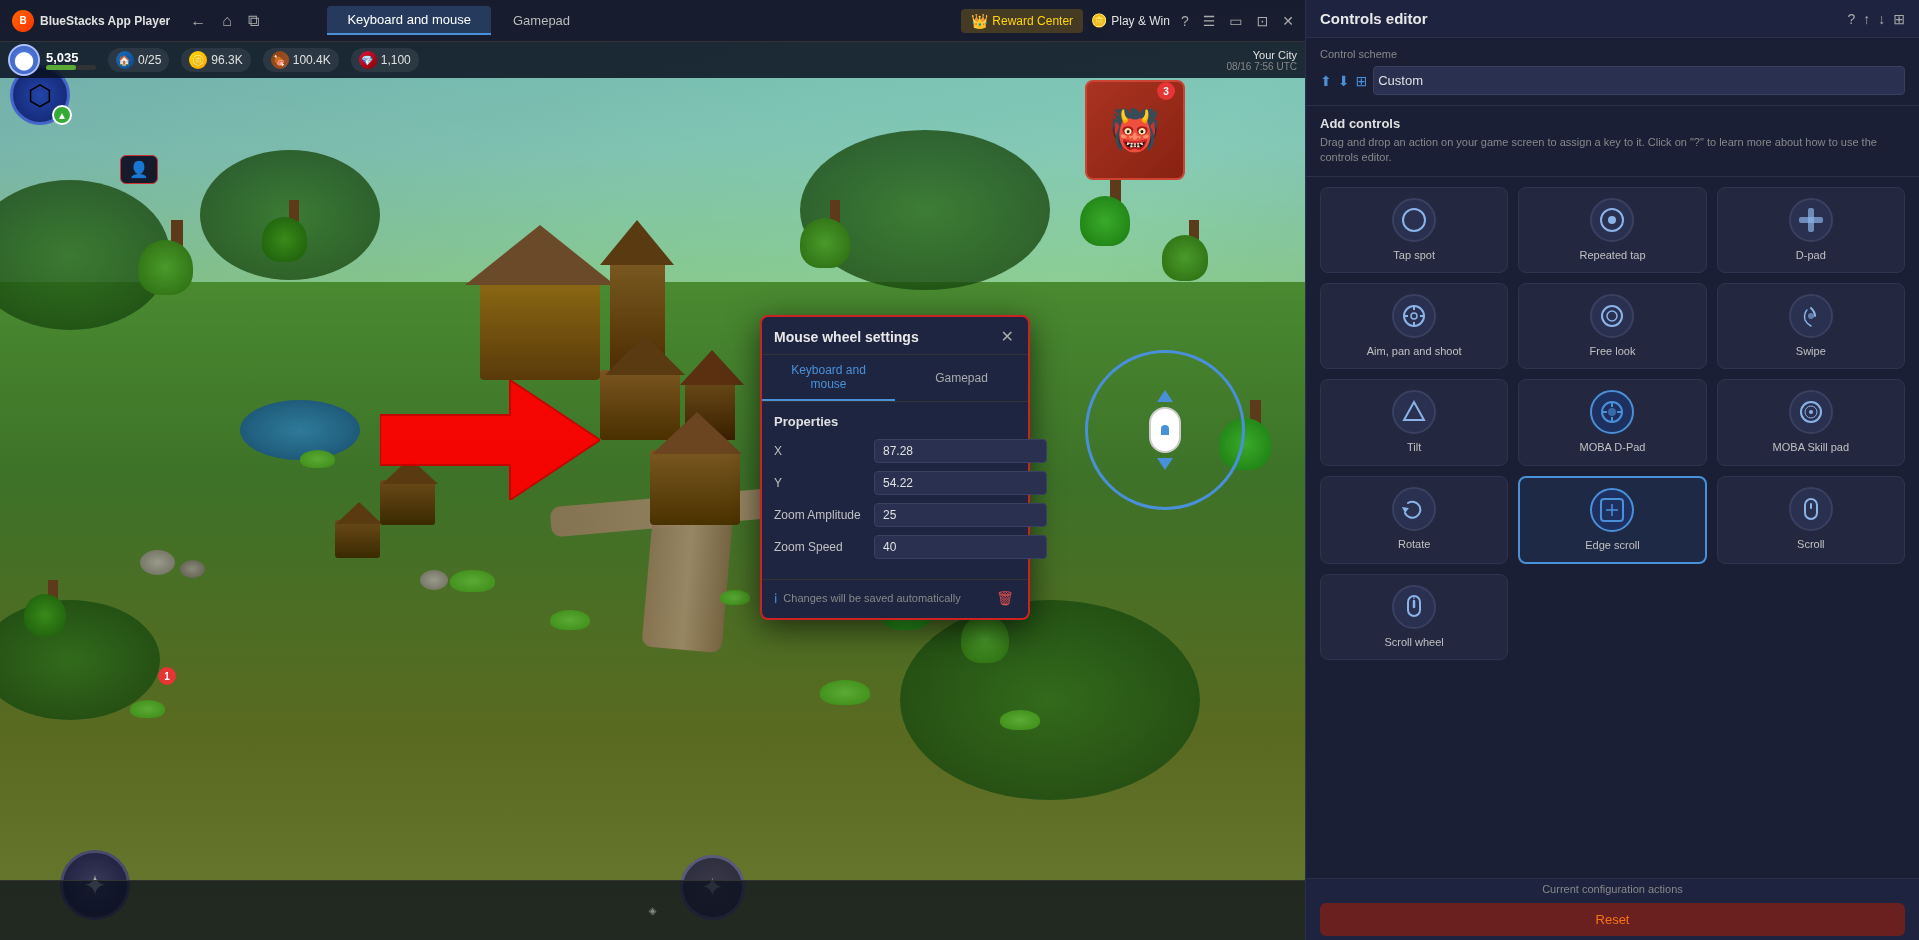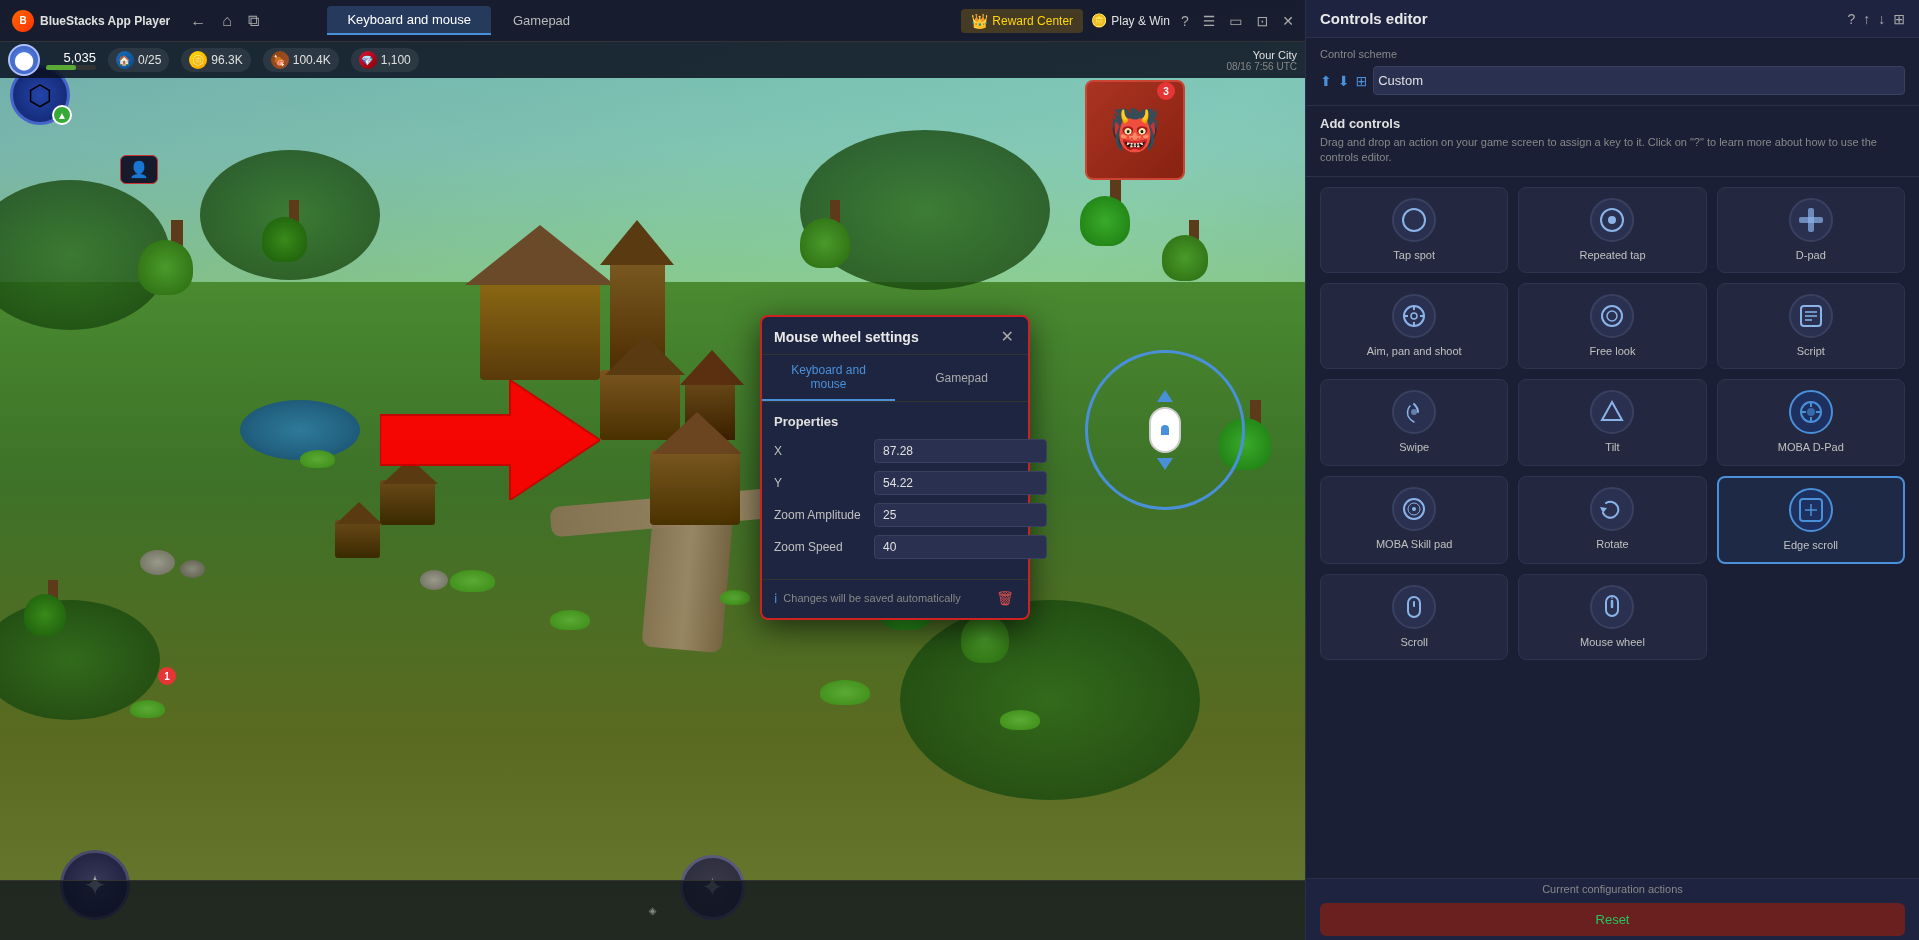--- a/index.html
+++ b/index.html
@@ -489,21 +489,21 @@
       display: flex;
       gap: 10px;
     }
 
     .btn-reset {
       flex: 1;
       padding: 9px;
       background: #6B2020;
       border: none;
       border-radius: 6px;
-      color: #22c55e;
+      color: #f97316;
       font-size: 13px;
       cursor: pointer;
       font-weight: 500;
     }
 
     .btn-save {
       flex: 2;
       padding: 9px;
       background: #1a6bb5;
       border: none;
@@ -713,21 +713,21 @@
       <button class="top-icon-btn">⊡</button>
       <button class="top-icon-btn">✕</button>
     </div>
   </div>
 
   <div id="resource-bar">
 
     <div style="display:flex;align-items:center;gap:6px;">
       <div style="width:32px;height:32px;border-radius:50%;background:radial-gradient(circle,#5a8aff,#3a5aaa);border:2px solid #aac0ff;display:flex;align-items:center;justify-content:center;color:white;font-size:18px;">⬤</div>
       <div style="display:flex;flex-direction:column;">
-        <span style="color:white;font-size:13px;font-weight:normal;text-align:right;">5,035</span>
+        <span style="color:white;font-size:13px;font-weight:bold;">5,035</span>
         <div style="width:50px;height:5px;background:#333;border-radius:3px;">
             <div style="width:60%;height:5px;background:#5aaa35;border-radius:3px;"></div>
           </div>
       </div>
     </div>
 
     <div class="resource-item">
       <div class="res-icon quest-icon">🏠</div>
       <span>0/25</span>
     </div>
@@ -916,31 +916,20 @@
     <div class="control-item">
       <div class="ctrl-icon">
         <svg width="28" height="28" viewBox="0 0 28 28">
           <circle cx="14" cy="14" r="10" stroke="#8ab4e8" stroke-width="2" fill="none"></circle>
           <circle cx="14" cy="14" r="5" stroke="#8ab4e8" stroke-width="1.5" fill="none"></circle>
         </svg>
       </div>
       <span class="ctrl-label">Free look</span>
     </div>
 
-    <div class="control-item">
-      <div class="ctrl-icon">
-        <svg width="28" height="28" viewBox="0 0 28 28">
-          <rect x="4" y="4" width="20" height="20" rx="3" stroke="#8ab4e8" stroke-width="2" fill="none"></rect>
-          <line x1="8" y1="10" x2="20" y2="10" stroke="#8ab4e8" stroke-width="1.5"></line>
-          <line x1="8" y1="14" x2="20" y2="14" stroke="#8ab4e8" stroke-width="1.5"></line>
-          <line x1="8" y1="18" x2="15" y2="18" stroke="#8ab4e8" stroke-width="1.5"></line>
-        </svg>
-      </div>
-      <span class="ctrl-label">Script</span>
-    </div>
 
     <div class="control-item">
       <div class="ctrl-icon">
         <svg width="28" height="28" viewBox="0 0 28 28">
           <path d="M14 6 C14 6 18 10 18 14" stroke="#8ab4e8" stroke-width="2" fill="none" stroke-linecap="round"></path>
           <path d="M10 8 C10 8 6 12 8 18 C10 22 14 24 14 24" stroke="#8ab4e8" stroke-width="1.5" fill="none" stroke-linecap="round"></path>
           <circle cx="14" cy="14" r="3" fill="#8ab4e8" opacity="0.6"></circle>
         </svg>
       </div>
       <span class="ctrl-label">Swipe</span>
@@ -1013,21 +1002,21 @@
     </div>
 
     <div class="control-item">
       <div class="ctrl-icon">
         <svg width="28" height="28" viewBox="0 0 28 28">
           <rect x="8" y="3" width="12" height="20" rx="6" stroke="#8ab4e8" stroke-width="2" fill="none"></rect>
           <line x1="14" y1="8" x2="14" y2="14" stroke="#8ab4e8" stroke-width="2.5" stroke-linecap="round"></line>
           <line x1="14" y1="3" x2="14" y2="6" stroke="#8ab4e8" stroke-width="1"></line>
         </svg>
       </div>
-      <span class="ctrl-label">Mouse wheel</span>
+      <span class="ctrl-label">Scroll wheel</span>
     </div>
   </div>
 
   <div class="panel-bottom">
     <div class="current-config-label">Current configuration actions</div>
     <div class="action-buttons">
       <button class="btn-reset">Reset</button>
     </div>
   </div>
 </div>

